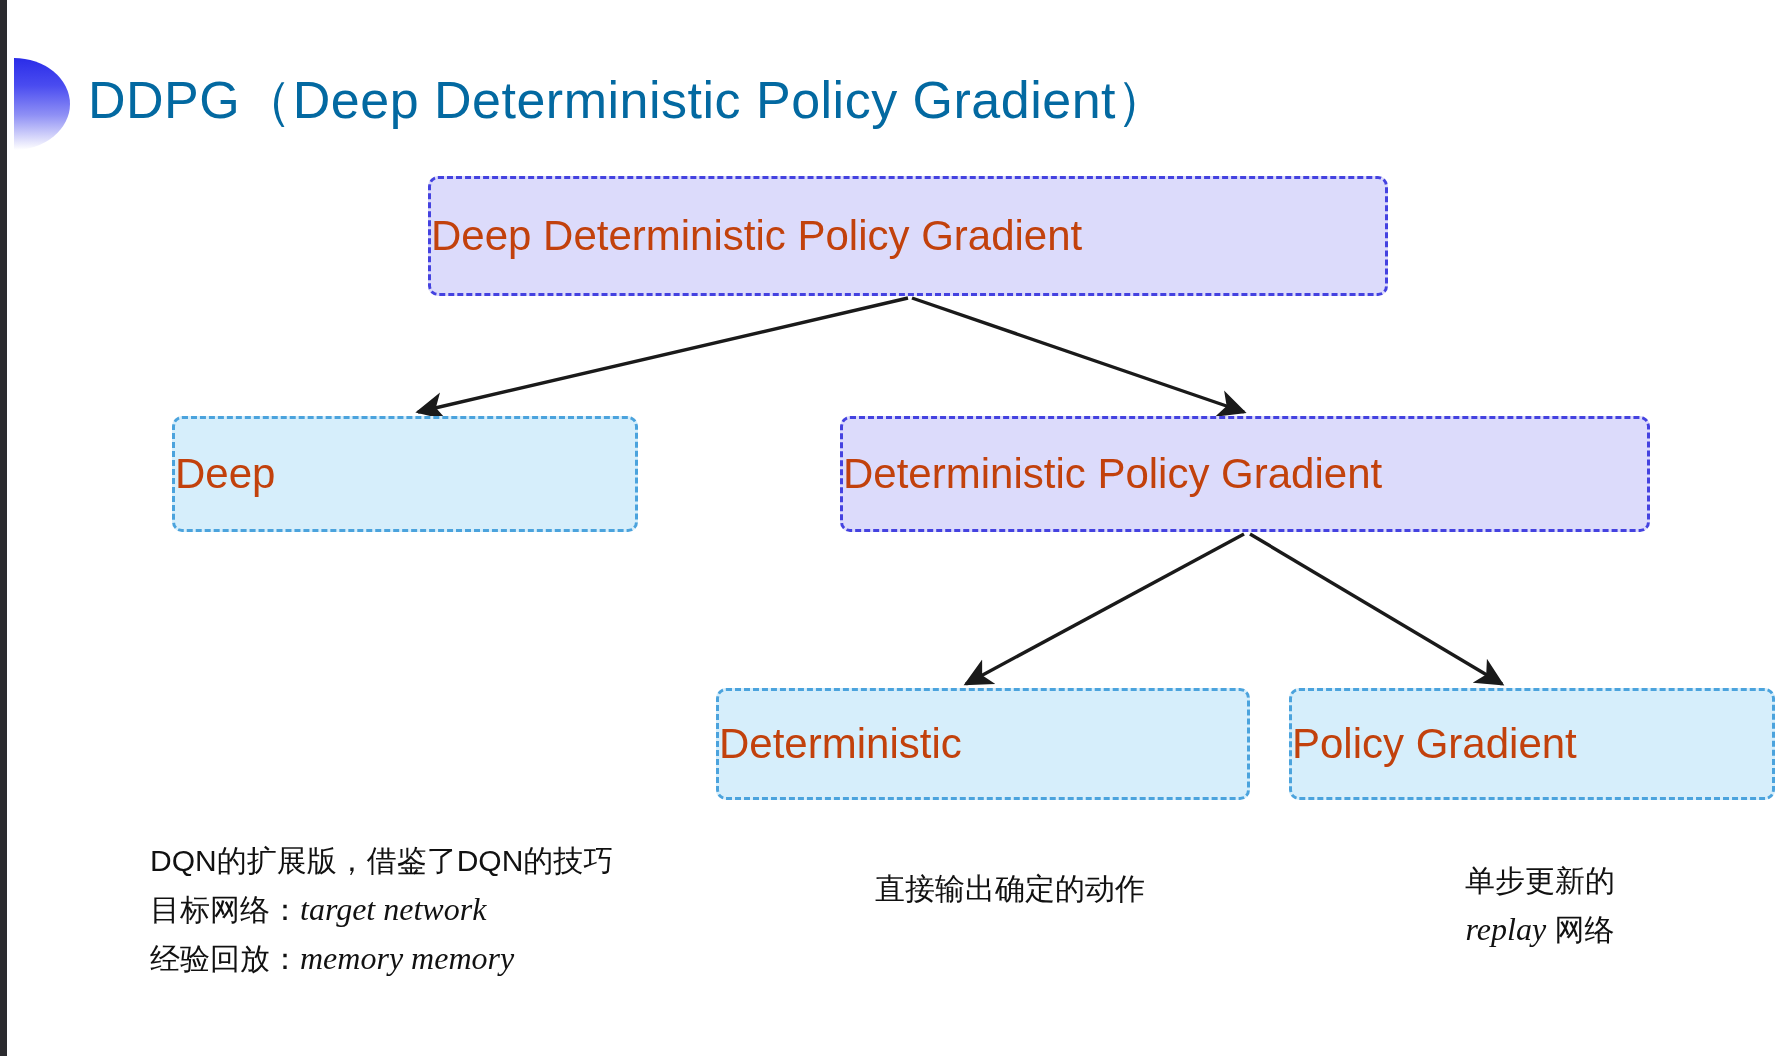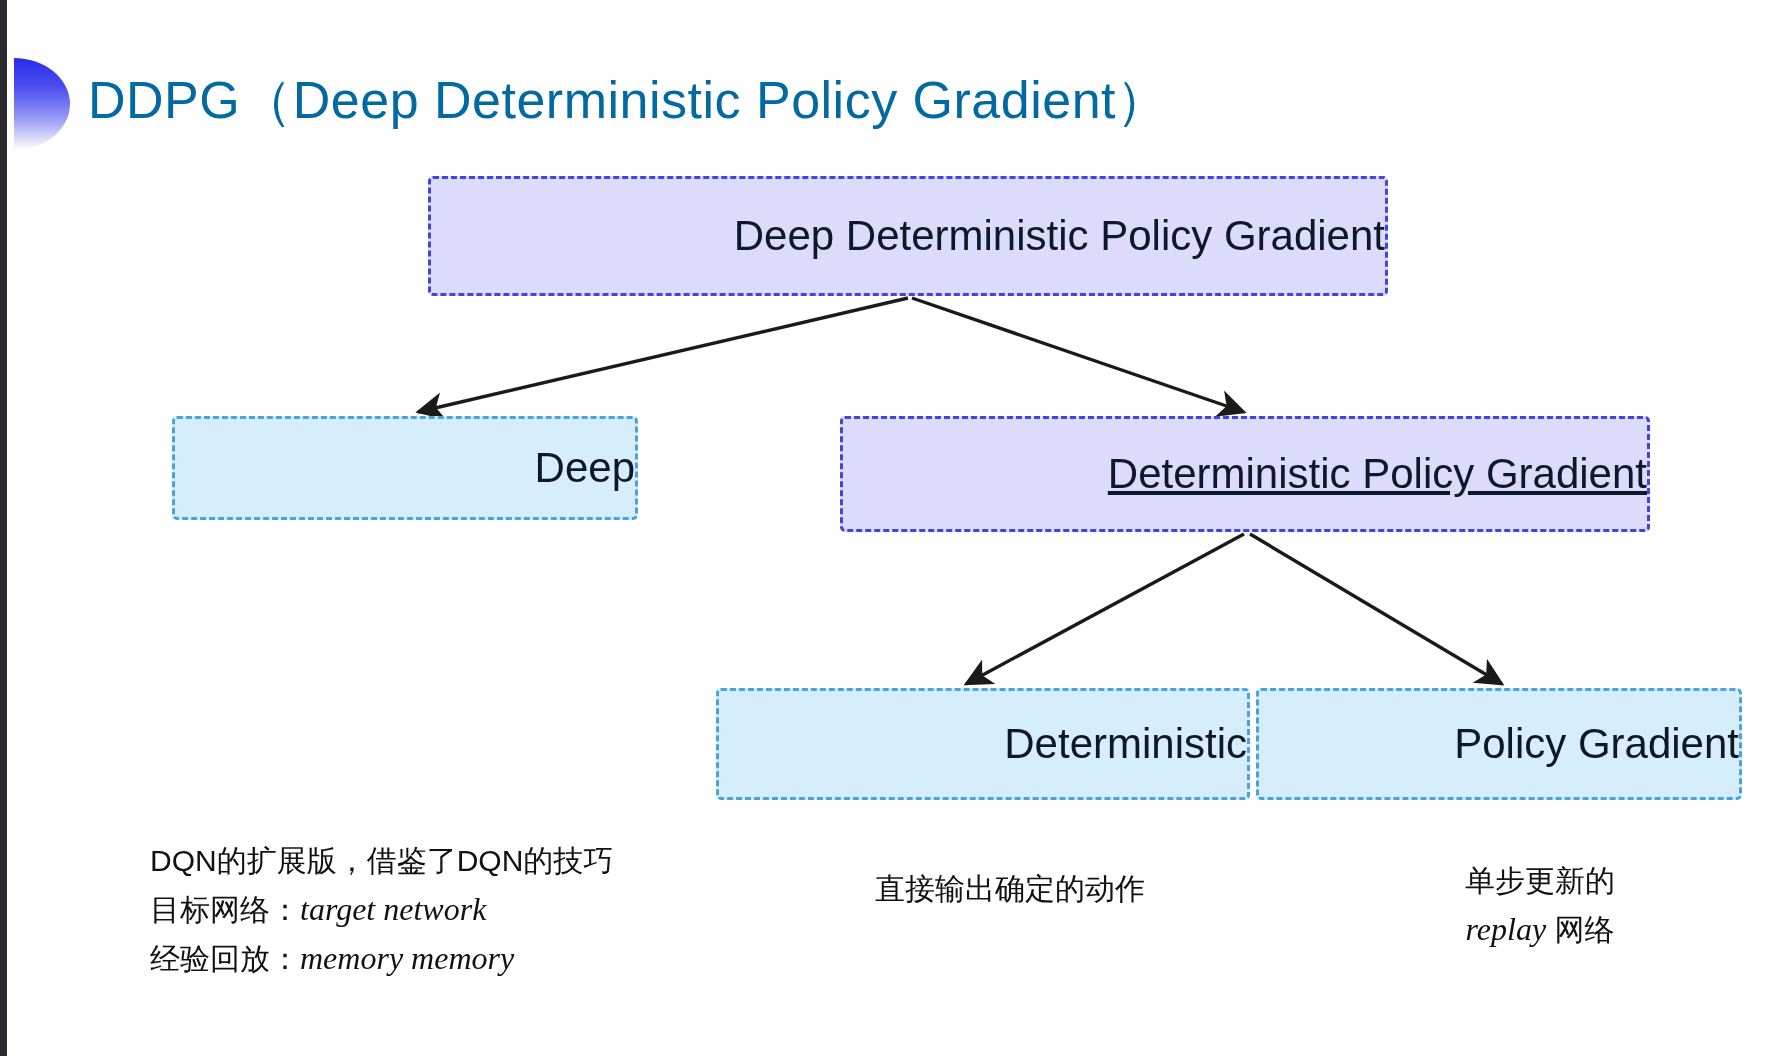--- a/index.html
+++ b/index.html
@@ -55,40 +55,40 @@
     letter-spacing: 0.5px;
     white-space: nowrap;
   }
 
   
   .node {
     position: absolute;
     box-sizing: border-box;
     display: flex;
     align-items: center;
-    justify-content: flex-end;
-    border-radius: 5px;
+    justify-content: flex-start;
+    border-radius: 10px;
     text-align: center;
-    color: #0f172a;
+    color: #c2410c;
     font-weight: 400;
   }
   .node-purple {
     background: #dcdbfb;
     border: 3px dashed #4442e0;
   }
   .node-blue {
     background: #d6eefb;
     border: 3px dashed #4ba3dd;
   }
 
   #node-root   { left: 428px; top: 176px; width: 960px; height: 120px; font-size: 42px; }
-  #node-deep   { left: 172px; top: 416px; width: 466px; height: 104px; font-size: 42px; }
-  #node-dpg    { left: 840px; top: 416px; width: 810px; height: 116px; font-size: 42px; text-decoration: underline; }
+  #node-deep   { left: 172px; top: 416px; width: 466px; height: 116px; font-size: 42px; }
+  #node-dpg    { left: 840px; top: 416px; width: 810px; height: 116px; font-size: 42px; }
   #node-det    { left: 716px; top: 688px; width: 534px; height: 112px; font-size: 42px; }
-  #node-pg     { left: 1256px; top: 688px; width: 486px; height: 112px; font-size: 42px; padding-left: 32px; }
+  #node-pg     { left: 1289px; top: 688px; width: 486px; height: 112px; font-size: 42px; }
 
   
   #connectors {
     position: absolute;
     left: 0; top: 0;
     width: 1778px;
     height: 1056px;
     pointer-events: none;
   }
 

